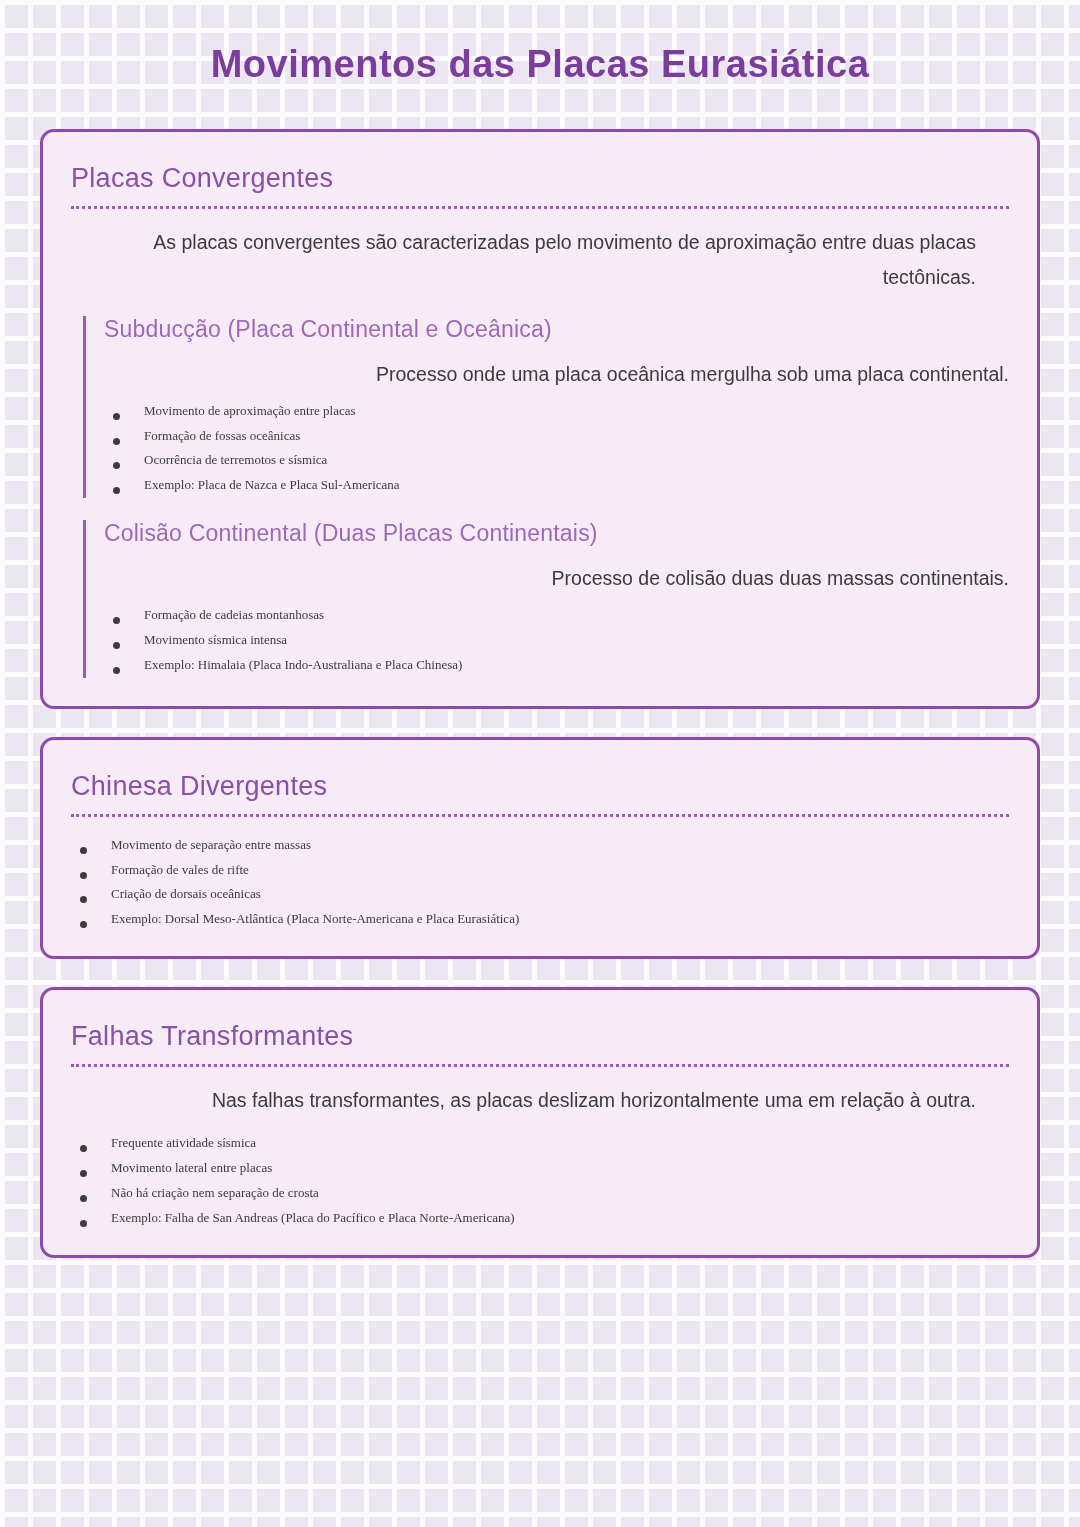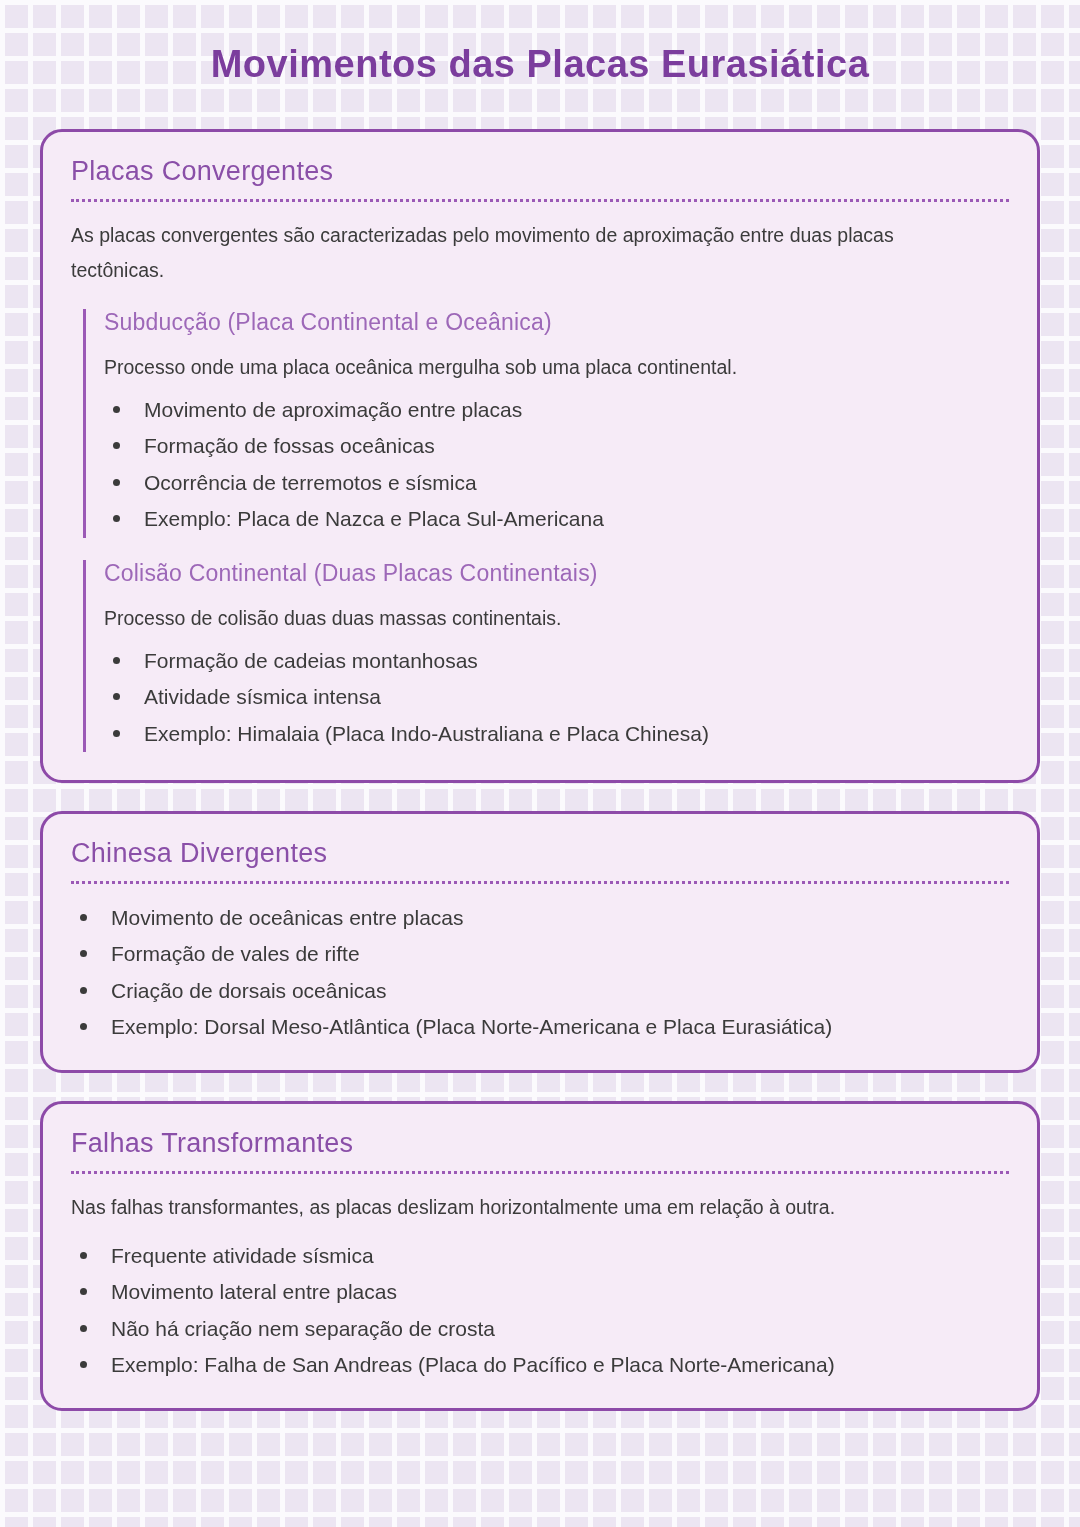--- a/index.html
+++ b/index.html
@@ -33,37 +33,38 @@
     font-size: 38px;
     line-height: 1.3;
     font-weight: 600;
     color: var(--title-color);
     letter-spacing: 0.5px;
   }
   .card {
     margin: 8px 40px 28px 40px;
     background: var(--card-bg);
     border: 3px solid var(--card-border);
-    border-radius: 22px;
-    padding: 24px 28px 24px 28px;
+    border-radius: 14px;
+    padding: 31px 28px 24px 28px;
   }
   .card-heading {
     margin: 0 0 16px 0;
     padding-bottom: 12px;
     font-size: 27px;
     font-weight: 500;
     color: var(--heading-color);
     border-bottom: 3px dotted var(--divider-color);
     letter-spacing: 0.3px;
   }
   .intro {
     margin: 0 0 14px 0;
     font-size: 19.5px;
     line-height: 1.75;
     max-width: 905px;
+    text-align: right;
   }
   .subsection {
     margin: 22px 0 4px 12px;
     padding-left: 18px;
     border-left: 3px solid var(--divider-color);
   }
   .subsection-heading {
     margin: 0 0 14px 0;
     font-size: 23px;
     font-weight: 500;
@@ -72,22 +73,23 @@
   }
   .subsection .intro { margin-bottom: 8px; }
   .bullets {
     list-style: none;
     margin: 0;
     padding: 0;
   }
   .bullets li {
     position: relative;
     padding: 3px 0 3px 40px;
-    font-size: 21px;
+    font-size: 13px;
     line-height: 1.45;
+    font-family: Liberation Serif, serif;
   }
   .bullets li::before {
     content: "";
     position: absolute;
     left: 9px;
     top: 14px;
     width: 7px;
     height: 7px;
     border-radius: 50%;
     background: var(--text-color);
@@ -111,30 +113,30 @@
       <li>Ocorrência de terremotos e sísmica</li>
       <li>Exemplo: Placa de Nazca e Placa Sul-Americana</li>
     </ul>
   </div>
 
   <div class="subsection">
     <h3 class="subsection-heading">Colisão Continental (Duas Placas Continentais)</h3>
     <p class="intro">Processo de colisão duas duas massas continentais.</p>
     <ul class="bullets">
       <li>Formação de cadeias montanhosas</li>
-      <li>Atividade sísmica intensa</li>
+      <li>Movimento sísmica intensa</li>
       <li>Exemplo: Himalaia (Placa Indo-Australiana e Placa Chinesa)</li>
     </ul>
   </div>
 </section>
 
 <section class="card">
   <h2 class="card-heading">Chinesa Divergentes</h2>
   <ul class="bullets">
-    <li>Movimento de oceânicas entre placas</li>
+    <li>Movimento de separação entre massas</li>
     <li>Formação de vales de rifte</li>
     <li>Criação de dorsais oceânicas</li>
     <li>Exemplo: Dorsal Meso-Atlântica (Placa Norte-Americana e Placa Eurasiática)</li>
   </ul>
 </section>
 
 <section class="card">
   <h2 class="card-heading">Falhas Transformantes</h2>
   <p class="intro">Nas falhas transformantes, as placas deslizam horizontalmente uma em relação à outra.</p>
   <ul class="bullets">

